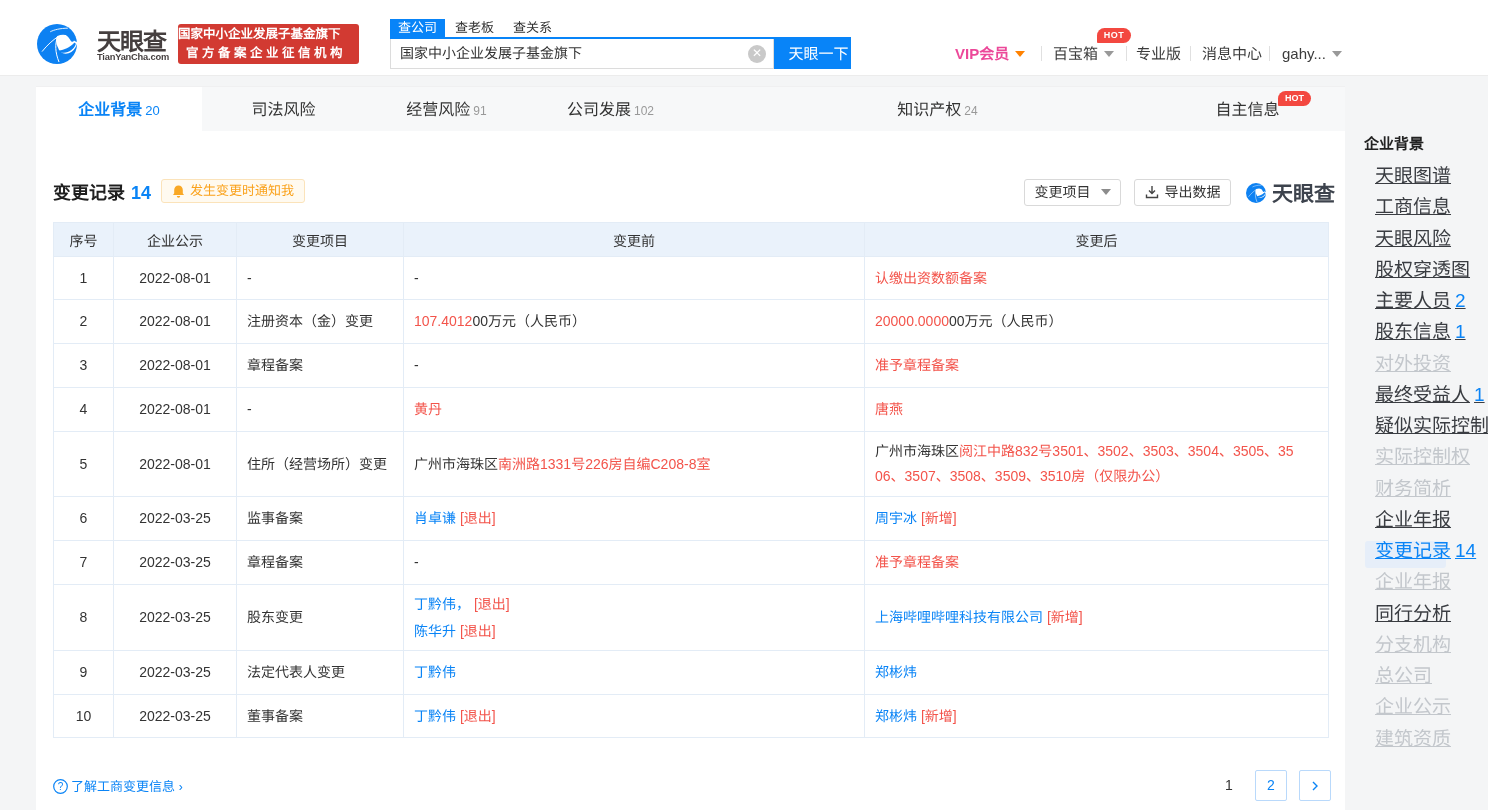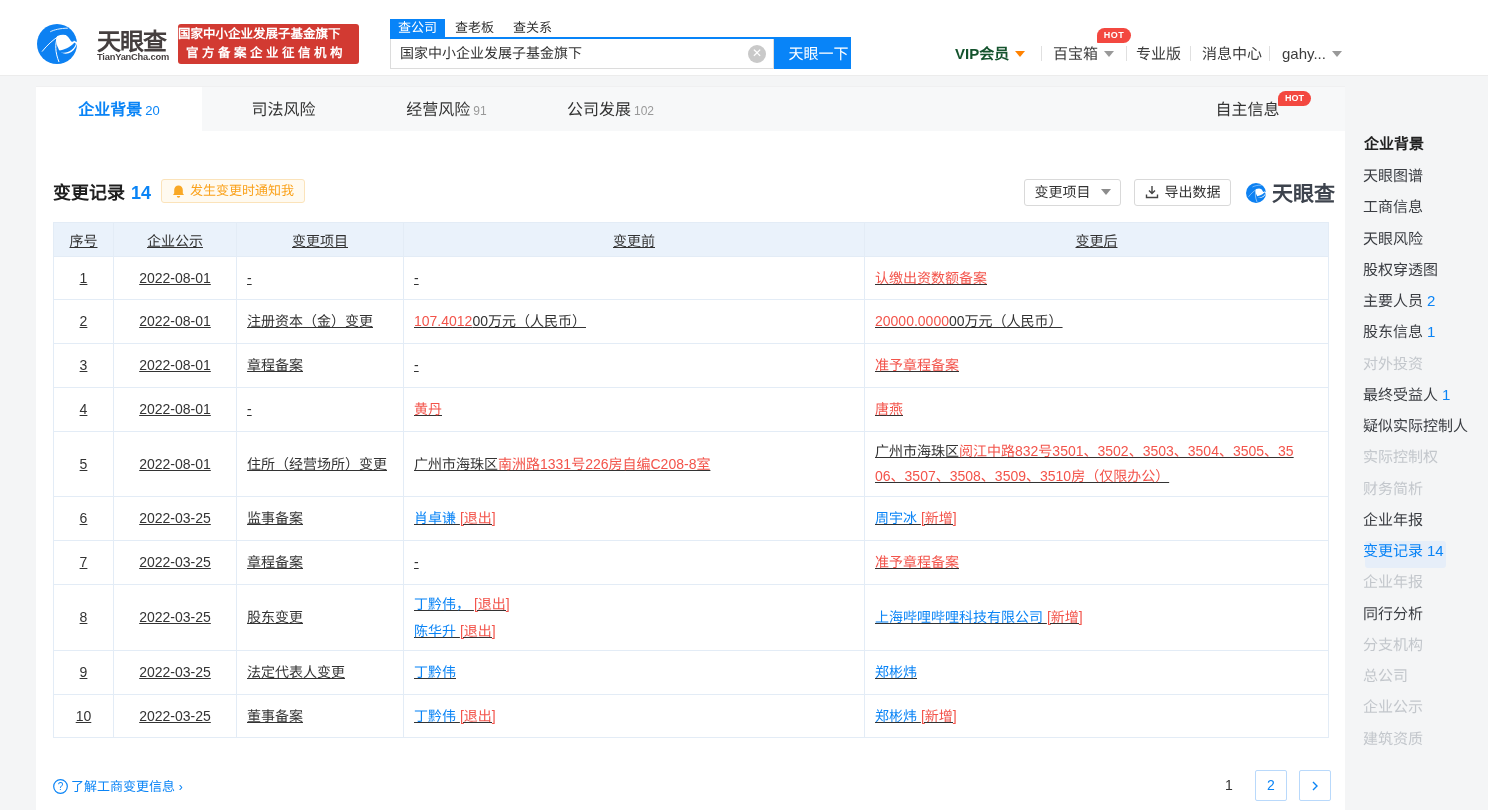--- a/index.html
+++ b/index.html
@@ -17,58 +17,58 @@
 .stab { position:absolute; top:19px; height:18px; line-height:18px; font-size:13px; color:#333; }
 #stab1 { left:390px; width:55px; background:#0884f8; color:#fff; text-align:center; }
 #stab2 { left:455px; } #stab3 { left:513px; }
 #sline { position:absolute; left:390px; top:37px; width:461px; height:2px; background:#0884f8; }
 #sinput { position:absolute; left:390px; top:39px; width:384px; height:30px; background:#fff; border:1px solid #dcdcdc; border-top:none; line-height:29px; padding-left:9px; font-size:14px; color:#333; }
 #sclear { position:absolute; left:748px; top:45px; width:18px; height:18px; border-radius:50%; background:#c9c9c9; color:#fff; text-align:center; line-height:17px; font-size:12px; }
 #sbtn { position:absolute; left:774px; top:39px; width:77px; height:30px; background:#0884f8; color:#fff; font-size:15px; text-align:center; line-height:30px;padding-left:12px; }
 
 .rm { position:absolute; top:44px; height:20px; line-height:20px; font-size:15px; color:#3c3c3c; }
 .sep { position:absolute; top:46px; width:1px; height:15px; background:#e0e0e0; }
-#vip { left:955px; color:#14532d; font-weight:bold; }
+#vip { left:955px; color:#ec4899; font-weight:bold; }
 .caret { display:inline-block; width:0; height:0; border-left:5px solid transparent; border-right:5px solid transparent; border-top:6px solid #999; vertical-align:2px; margin-left:6px; }
 #vip .caret { border-top-color:#ff8201; }
 #hotbadge { position:absolute; left:1097px; top:28px; width:34px; height:15px; background:#f34840; border-radius:8px 8px 8px 1px; color:#fff; font-size:9px; font-weight:bold; text-align:center; line-height:15px; letter-spacing:0.5px; }
 
 #navbar { position:absolute; left:36px; top:86px; width:1309px; height:45px; background:#f7f8f9; border-top:1px solid #f0f0f1; }
 .ntab { position:absolute; top:0; height:45px; line-height:45px; text-align:center; font-size:16px; color:#333; width:163px; }
 .ntab small { font-size:12px; color:#999; margin-left:3px; }
 .ntab.act { background:#fff; color:#0a84f6; font-weight:bold; }
 .ntab.act small { color:#0a84f6; font-weight:normal; font-size:13px; }
 #hot2 { position:absolute; left:1242px; top:4px; width:33px; height:15px; background:#f34840; border-radius:8px 8px 8px 1px; color:#fff; font-size:9px; font-weight:bold; text-align:center; line-height:15px; }
 
 #card { position:absolute; left:36px; top:131px; width:1309px; height:679px; background:#fff; }
 #h1 { position:absolute; left:17px; top:47px; font-size:18px; font-weight:bold; color:#1f1f1f; }
 #h1 b { color:#0a84f6; margin-left:6px; }
 #notify { position:absolute; left:125px; top:48px; height:24px; line-height:22px; background:#fffaf0; border:1px solid #fbe3ba; border-radius:3px; color:#faa21c; font-size:13px; padding:0 10px 0 28px; }
 .btn { position:absolute; top:48px; height:27px; line-height:25px; background:#fff; border:1px solid #d9d9d9; border-radius:3px; font-size:14px; color:#333; text-align:center; }
 #btn-filter { left:988px; width:97px; }
 #btn-export { left:1098px; width:97px; }
 #minilogo { position:absolute; left:1210px; top:51px; }
 
-table { position:absolute; left:17px; top:91px; width:1275px; border-collapse:collapse; table-layout:fixed; font-size:14px; color:#333;text-decoration:underline; }
+table { position:absolute; left:17px; top:91px; width:1275px; border-collapse:collapse; table-layout:fixed; font-size:14px; color:#333; }
 th,td { border:1px solid #e3ecf6; font-weight:normal; }
 th { background:#eaf2fb; height:34px; color:#333; }
 td { padding:5px 10px; line-height:25px; }
 td.c { text-align:center; padding:5px 2px; }
 .red { color:#f3544b; }
 .blue { color:#0a84f6; }
 
 #know { position:absolute; left:17px; top:645px; font-size:13px; color:#0a84f6; }
 #pg1 { position:absolute; left:1186px; top:646px; width:14px; text-align:center; font-size:14px; color:#333; }
 .pbox { position:absolute; top:639px; width:32px; height:31px; border:1px solid #b9d9fb; border-radius:2px; background:#fff; color:#0a84f6; font-size:14px; text-align:center; line-height:29px; }
 #pg2 { left:1219px; }
 #pg3 { left:1263px; }
 
 #sidebar { position:absolute; left:1351px; top:86px; width:130px; height:724px; }
 #sb-title { position:absolute; left:13px; top:46px; font-size:15px; font-weight:bold; color:#222; }
-.sbi { position:absolute; left:12px; height:16px; line-height:16px; font-size:15px; color:#3a3d42; white-space:nowrap; }
+.sbi { position:absolute; left:24px; height:16px; line-height:16px; font-size:19px; color:#3a3d42; white-space:nowrap;text-decoration:underline; }
 .sbi b { color:#0a84f6; font-weight:normal; margin-left:4px; }
 .sbi.dis { color:#c3c7cc; }
 .sbi.on { color:#0a84f6; }
 #sb-hl { position:absolute; left:14px; top:455px; width:81px; height:27px; background:#e6eef9; border-radius:3px; }
 </style>
 </head>
 <body>
 <div id="header">
   <svg id="logo-big" width="40" height="40" viewBox="0 0 100 100">
     <circle cx="50" cy="50" r="50" fill="#0d81f2"></circle>
@@ -98,20 +98,21 @@
   <div class="sep" style="left:1190px"></div>
   <div class="rm" style="left:1202px">消息中心</div>
   <div class="sep" style="left:1269px"></div>
   <div class="rm" style="left:1282px">gahy...<span class="caret"></span></div>
 </div>
 <div id="navbar">
   <div class="ntab act" style="left:0;width:166px">企业背景<small>20</small></div>
   <div class="ntab" style="left:166px">司法风险</div>
   <div class="ntab" style="left:329px">经营风险<small>91</small></div>
   <div class="ntab" style="left:493px">公司发展<small>102</small></div>
+  <div class="ntab" style="left:820px">知识产权<small>24</small></div>
   <div class="ntab" style="left:1147px;text-indent:-34px">自主信息</div>
   <div id="hot2">HOT</div>
 </div>
 <div id="card">
   <div id="h1">变更记录<b>14</b></div>
   <div id="notify"><svg style="position:absolute;left:10px;top:5px" width="13" height="14" viewBox="0 0 13 14">
         <path d="M6.5,0.5 C9,0.5 10.8,2.4 10.8,5 L10.8,8.2 L12,10 L1,10 L2.2,8.2 L2.2,5 C2.2,2.4 4,0.5 6.5,0.5 Z" fill="#f9a825"></path>
         <path d="M4.8,11 a1.7,1.7 0 0 0 3.4,0 Z" fill="#f9a825"></path>
       </svg>发生变更时通知我</div>
   <div class="btn" id="btn-filter">变更项目<span class="caret" style="margin-left:10px;border-top-color:#8c8c8c"></span></div>

